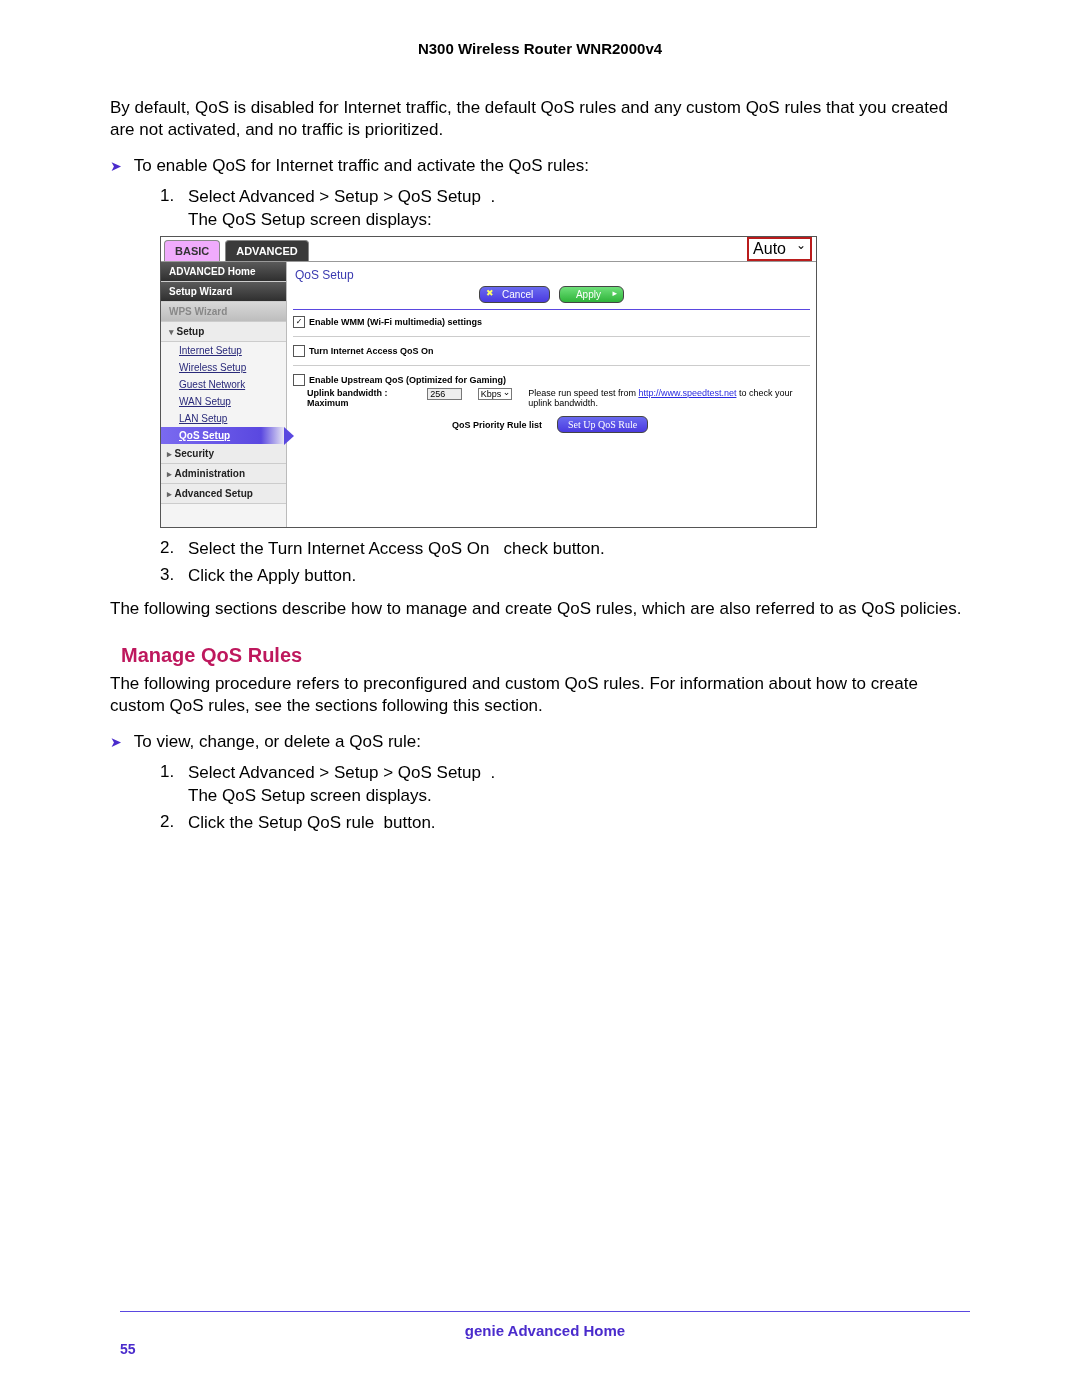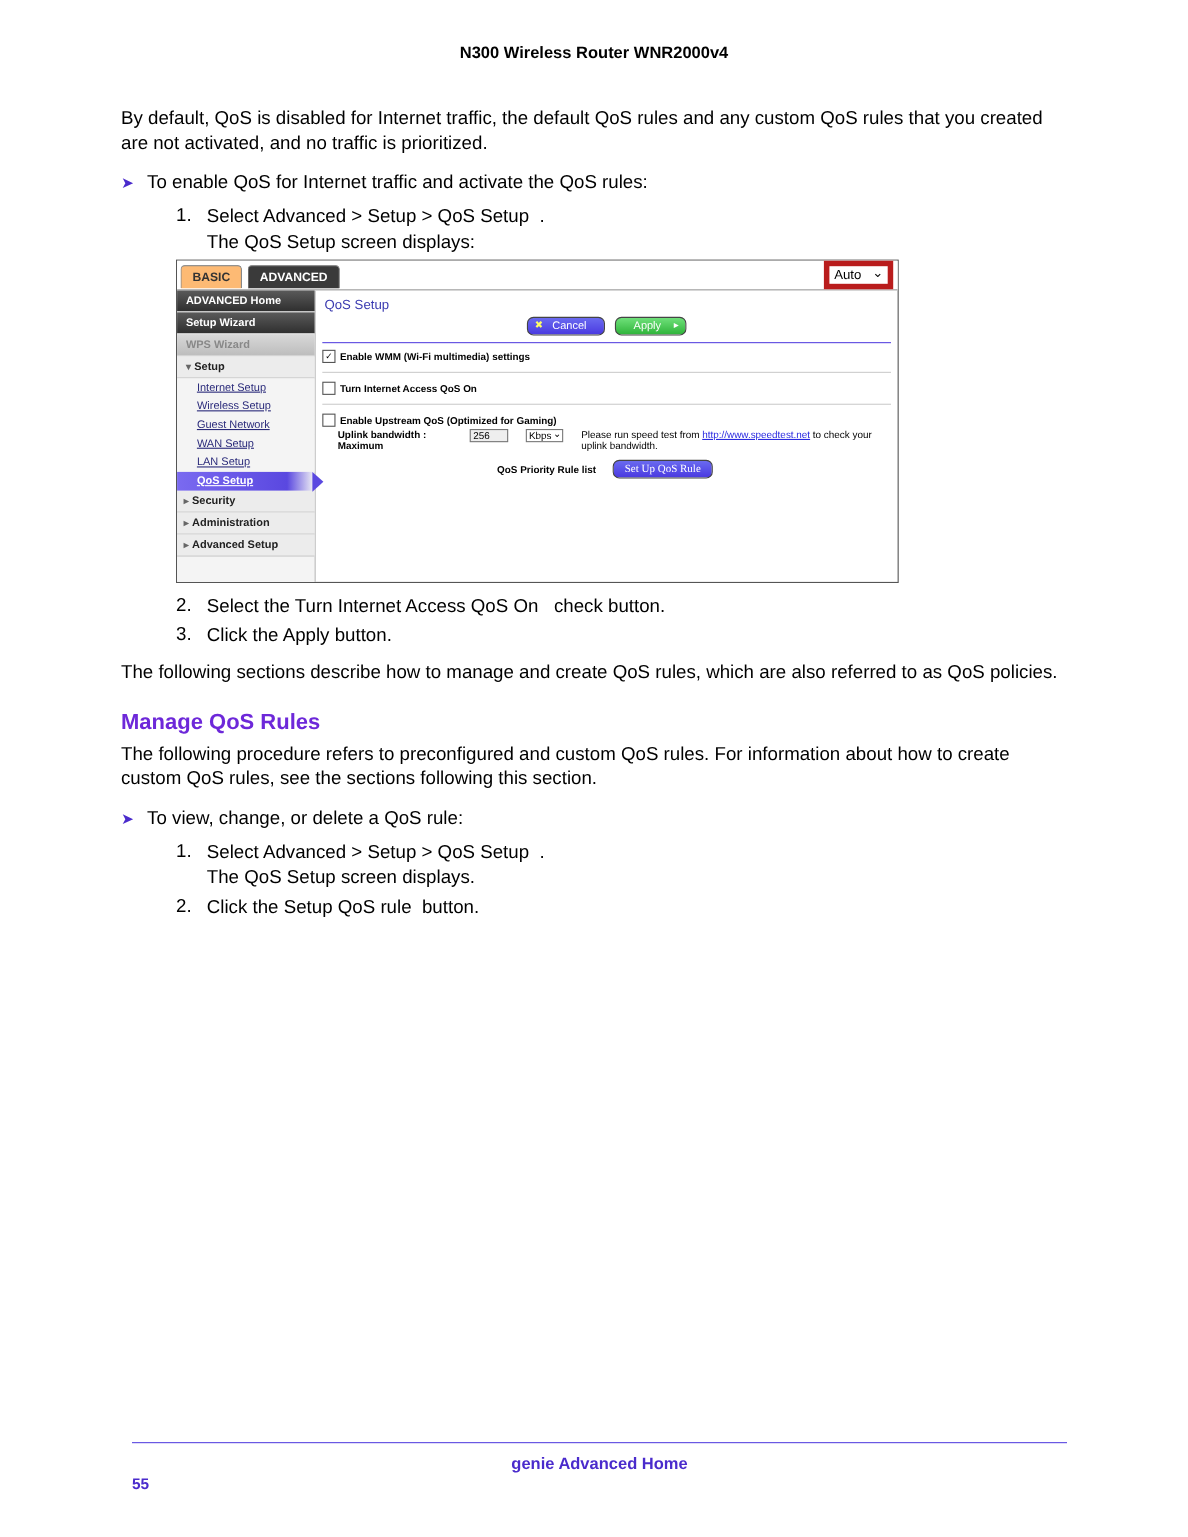--- a/index.html
+++ b/index.html
@@ -31,44 +31,44 @@
     margin: 0 0 14px 0;
   }
   .indent { margin-left: 30px; }
   .indent2 { margin-left: 50px; }
   .bullet-row { display: flex; align-items: flex-start; margin-bottom: 8px; }
   .bullet-mark { color: #4a2bcc; font-size: 14px; margin-right: 12px; margin-top: 3px; flex:0 0 auto; }
   .num-row { display: flex; align-items: flex-start; margin-bottom: 4px; }
   .num { flex:0 0 28px; font-size:17px; }
   .num-text { font-size:17px; line-height:1.35; }
   .section-head {
-    color: #6d28d9;
+    color: #be185d;
     font-weight: bold;
     font-size: 20px;
-    margin: 24px 0 6px 0;
+    margin: 24px 0 6px 11px;
     font-family: "Segoe UI", Arial, sans-serif;
   }
   
   .shot {
     border: 1px solid #555;
     width: 655px;
     margin-left: 50px;
     background:#fff;
     font-size:10px;
   }
   .shot-tabs { display:flex; align-items:center; background:#fff; border-bottom:1px solid #999; }
   .tab-basic, .tab-adv {
     font-size:11px; font-weight:bold; padding:4px 10px; border:1px solid #888; border-bottom:none;
     border-radius:4px 4px 0 0; margin:3px 2px 0 3px;
   }
-  .tab-basic { background:#fdba74; color:#333; }
+  .tab-basic { background:#f0abfc; color:#333; }
   .tab-adv { background:#3a3a3a; color:#fff; }
   .auto-sel {
     margin-left:auto; margin-right:4px;
-    border:5px solid #b91c1c; font-size:12px; padding:1px 24px 1px 4px;
+    border:2px solid #b91c1c; font-size:16px; padding:1px 24px 1px 4px;
     position:relative; background:#fff;
   }
   .auto-sel::after { content:"⌄"; position:absolute; right:4px; top:-1px; font-size:12px; }
   .shot-body { display:flex; }
   .sidebar {
     width:125px; flex:0 0 125px; background:#f4f4f4; border-right:1px solid #bbb;
   }
   .sb-pill, .sb-pill-dark, .sb-pill-light, .sb-pill-plain {
     font-size:10px; padding:4px 8px; border-bottom:1px solid #ccc;
     color:#fff; font-weight:bold;

